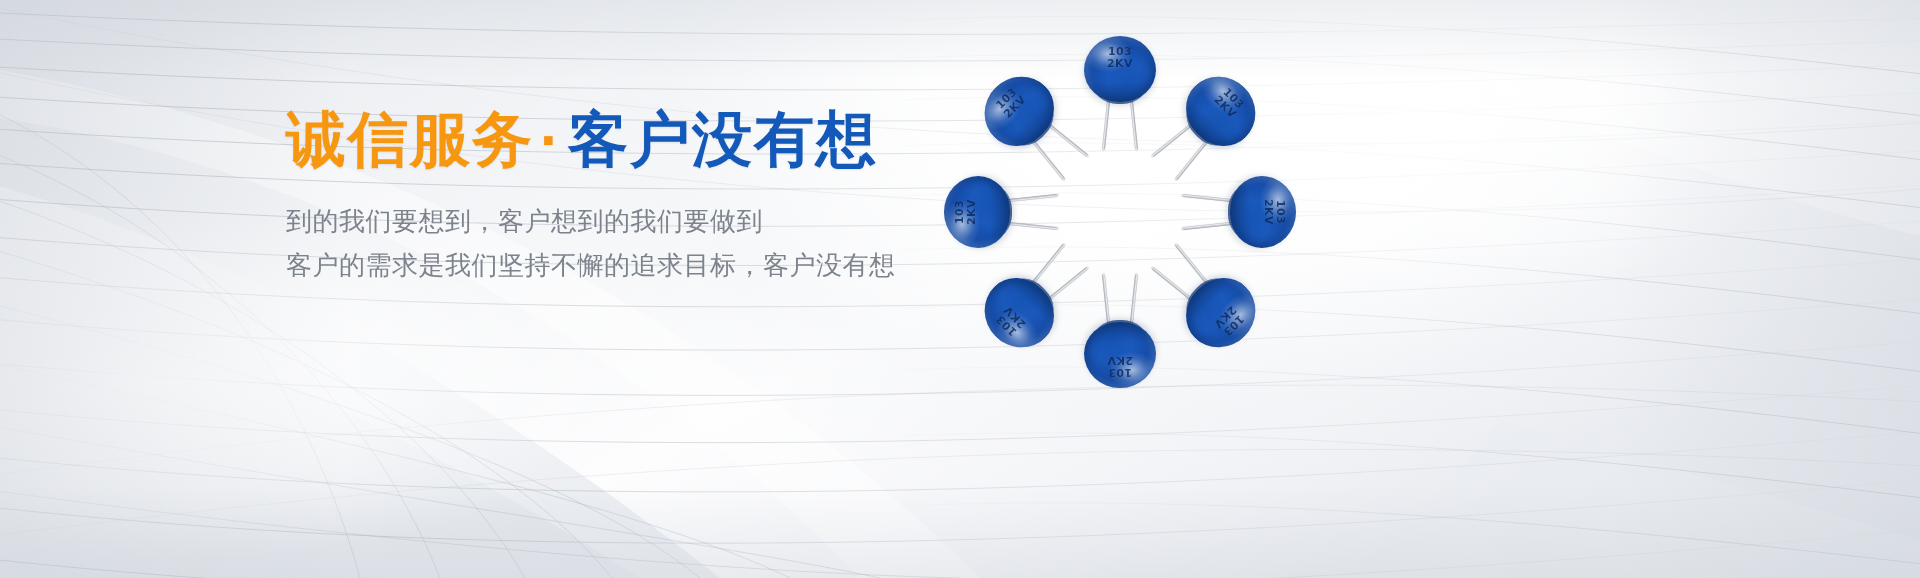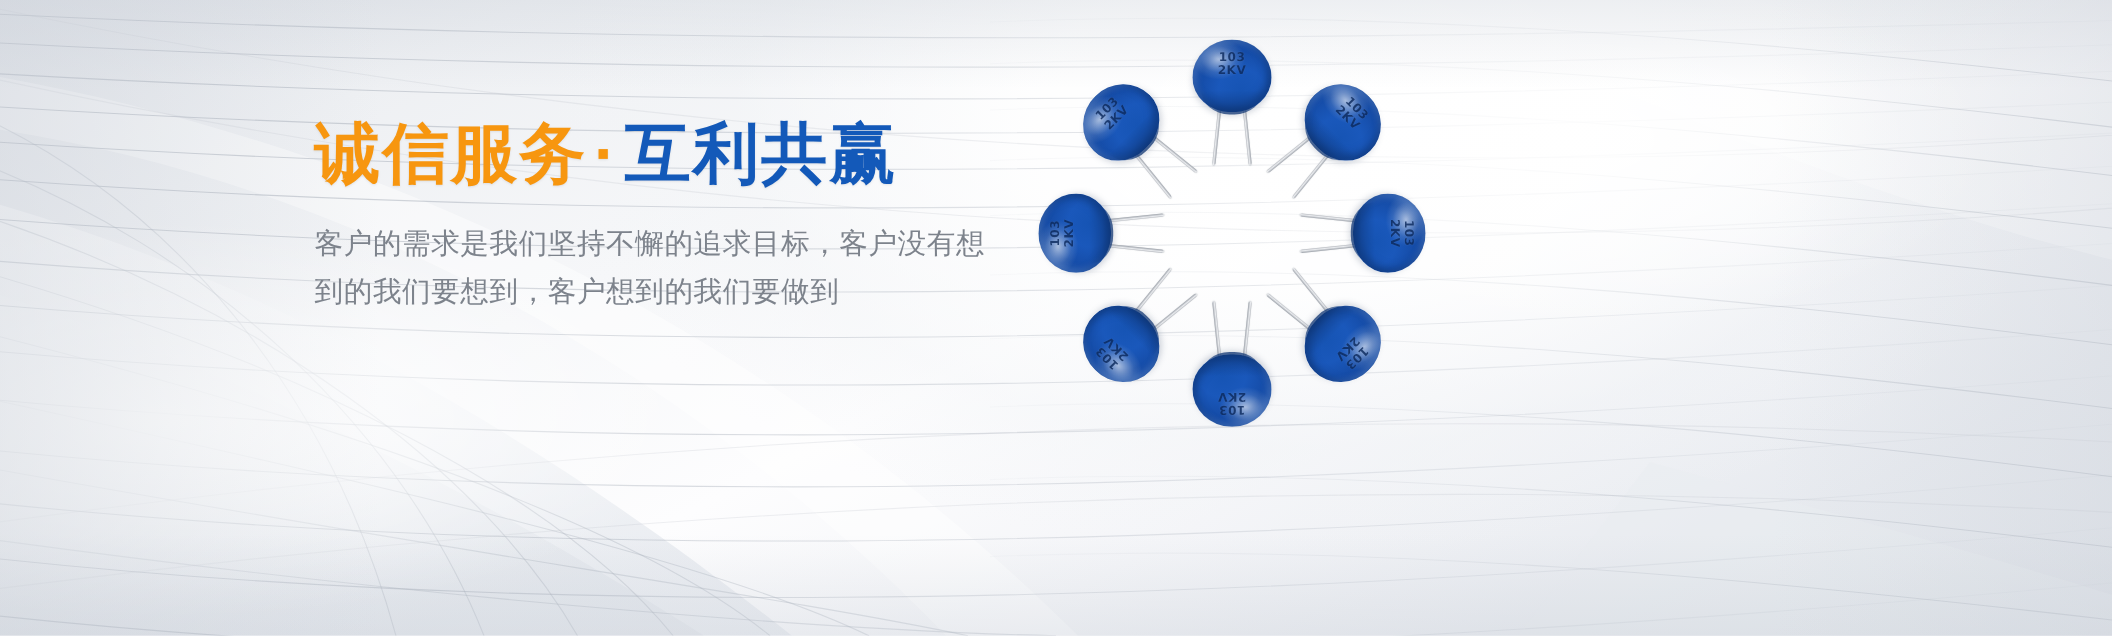--- a/index.html
+++ b/index.html
@@ -238,27 +238,27 @@
     </g>
   </svg>
 
   <div class="glow-a"></div>
   <div class="glow-b"></div>
   <div class="vignette"></div>
 
   <div id="copy">
 
     <div class="headline">
-      <span class="hl-orange">诚信服务</span><span class="hl-dot">·</span><span class="hl-blue">互利共赢</span>
+      <span class="hl-orange">诚信服务</span><span class="hl-dot">·</span><span class="hl-blue">客户没有想</span>
     </div>
 
 
     <div class="body-copy">
+      <span class="bline">到的我们要想到，客户想到的我们要做到</span>
       <span class="bline">客户的需求是我们坚持不懈的追求目标，客户没有想</span>
-      <span class="bline">到的我们要想到，客户想到的我们要做到</span>
     </div>
 
   </div>
 
   <div id="parts">
 
     <div class="cap c0">
         <div class="inner">
       <div class="lead l1"></div>
       <div class="lead l2"></div>

